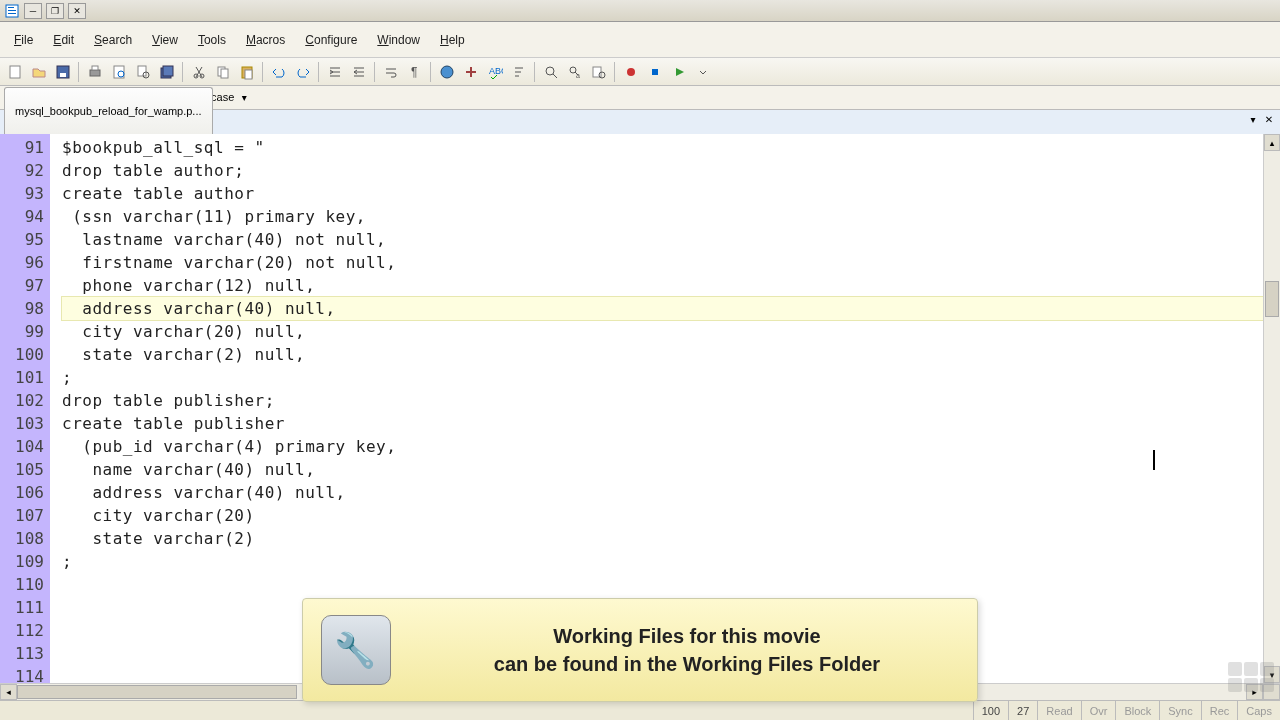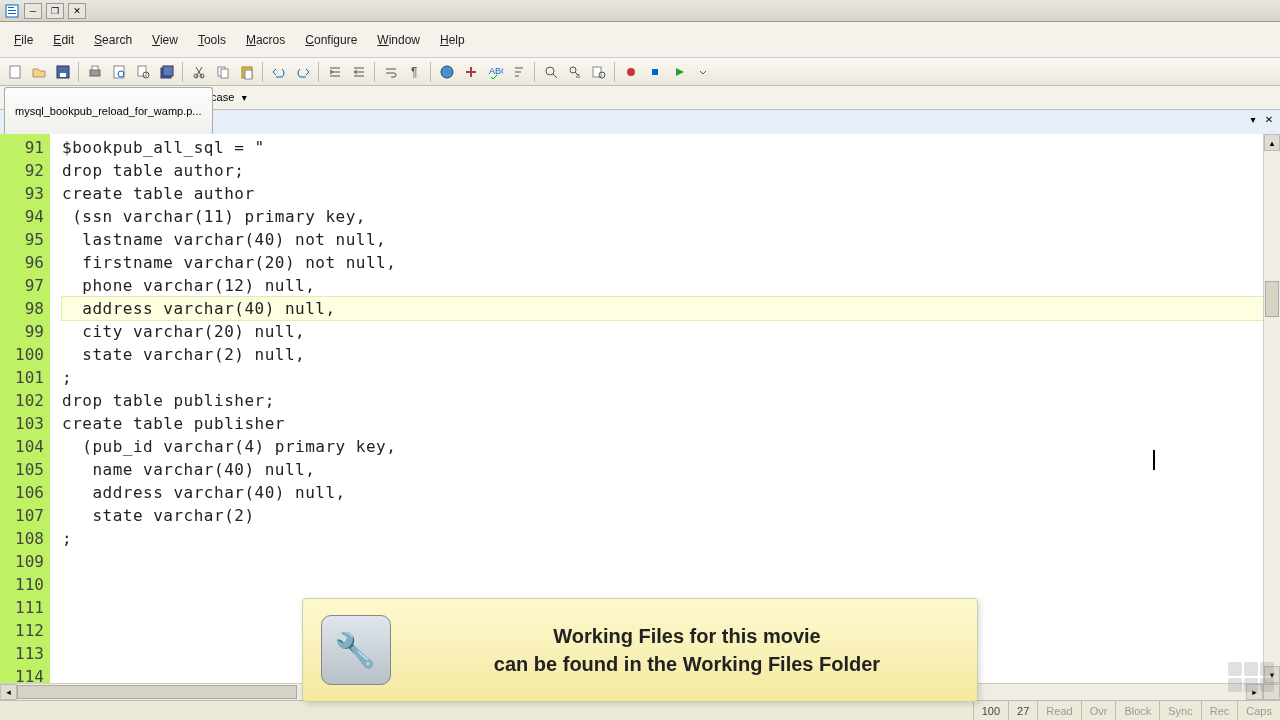--- a/index.html
+++ b/index.html
@@ -24,21 +24,21 @@
 .findbar .arrow-btn { width: 18px; height: 18px; border: 1px solid #aaa; background: #e8e6df; font-size: 10px; display: flex; align-items: center; justify-content: center; cursor: pointer; }
 .findbar label { font-size: 11px; display: flex; align-items: flex-start; gap: 3px; }
 
 .tabbar { height: 24px; background: #e6eef8; display: flex; align-items: flex-end; padding: 0 4px; position: relative; }
 .tab { background: linear-gradient(to bottom, #fdfdfd 0%, #f0f0ec 100%); border: 1px solid #aaa; border-bottom: none; padding: 17px 10px; font-size: 11px; border-radius: 3px 3px 0 0; cursor: pointer; margin-top: 48px; }
 .tabbar-close { position: absolute; right: 4px; top: 2px; display: flex; gap: 2px; }
 .tabbar-close span { width: 14px; height: 14px; font-size: 10px; cursor: pointer; display: flex; align-items: center; justify-content: center; }
 
 .editor-wrap { flex: 1; display: flex; background: #fff; position: relative; overflow: hidden; }
 .editor { flex: 1; display: flex; overflow: hidden; }
-.gutter { width: 50px; background: #bef264; border-right: 0; text-align: right; padding-top: 2px; }
+.gutter { width: 50px; background: #c4b5fd; border-right: 0; text-align: right; padding-top: 2px; }
 .gutter div { font: 16px/23px Consolas, monospace; color: #444; padding-right: 6px; }
 .code { flex: 1; padding-top: 2px; padding-left: 12px; position: relative; }
 .code-line { font: 16px/23px Consolas, monospace; color: #222; white-space: pre; letter-spacing: 0.5px; }
 .code-line.hl { background: #fefee0; outline: 1px solid #e8e8b0; }
 
 .vscroll { width: 17px; background: #efede4; border-left: 1px solid #ccc; position: relative; }
 .vscroll .arrow { height: 17px; background: #e0ddd0; border: 1px solid #bbb; font-size: 9px; display: flex; align-items: center; justify-content: center; cursor: pointer; }
 .vscroll .track { position: absolute; top: 17px; bottom: 17px; left: 0; right: 0; }
 .vscroll .thumb { position: absolute; left: 1px; right: 1px; top: 130px; height: 36px; background: #d6d2c4; border: 1px solid #aaa; cursor: pointer; }
 
@@ -312,20 +312,21 @@
         <div class="code-line">  city varchar(20) null,</div>
         <div class="code-line">  state varchar(2) null,</div>
         <div class="code-line">;</div>
         <div class="code-line"></div>
         <div class="code-line">drop table publisher;</div>
         <div class="code-line"></div>
         <div class="code-line">create table publisher</div>
         <div class="code-line">  (pub_id varchar(4) primary key,</div>
         <div class="code-line">   name varchar(40) null,</div>
         <div class="code-line">   address varchar(40) null,</div>
+        <div class="code-line">   city varchar(20)</div>
         <div class="code-line">   state varchar(2)</div>
         <div class="code-line">;</div>
       </div>
   </div>
   <div class="vscroll">
     <div class="arrow">▴</div>
     <div class="track">
         <div class="thumb"></div>
       </div>
     <div class="arrow" style="position:absolute;bottom:0;left:0;right:0">▾</div>

